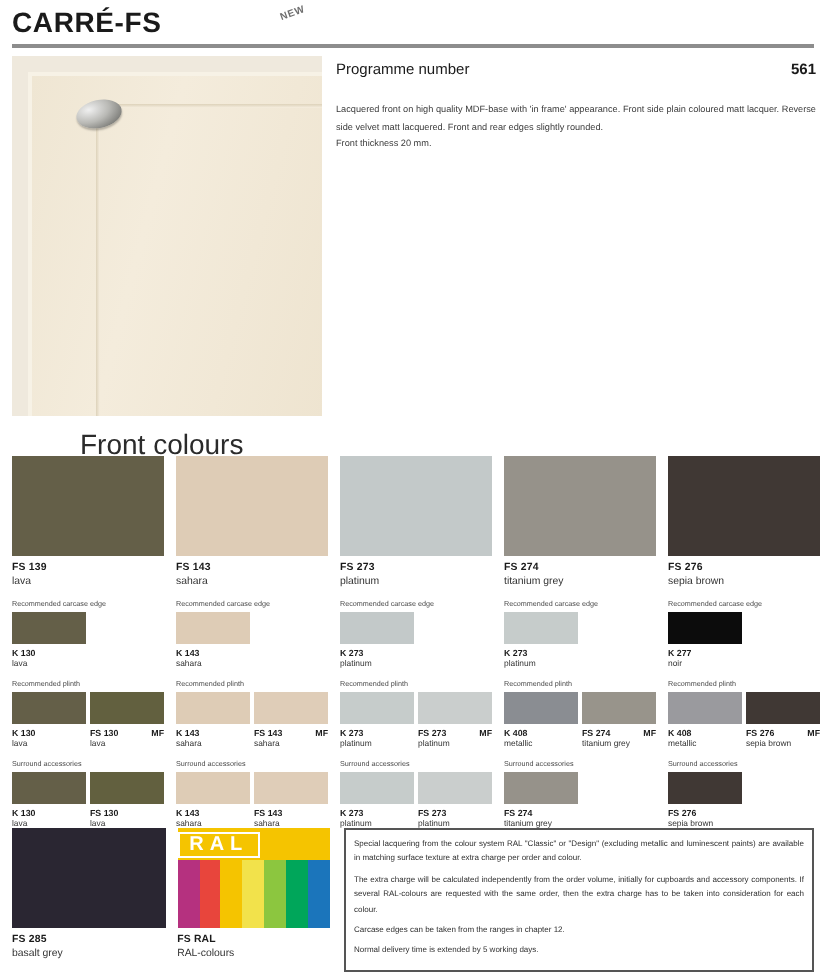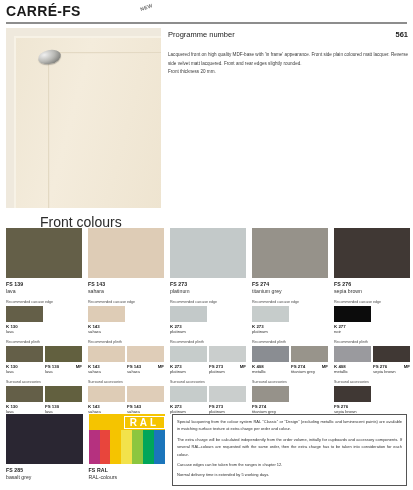--- a/index.html
+++ b/index.html
@@ -101,21 +101,21 @@
 
   
   .bottom { position: absolute; left: 6px; top: 414px; width: 401px; display: flex; gap: 6px; }
   .bot-col { width: 76.6px; }
   .bot-swatch { width: 100%; height: 50px; }
 
   
   .ral-wrap { width: 76.6px; }
   .ral-logo {
     width: 100%; height: 16px; background: #f5c400;
-    display: flex; align-items: center; justify-content: flex-end;
+    display: flex; align-items: center; justify-content: flex-start;
   }
   .ral-logo span {
     font-size: 10px; font-weight: bold; letter-spacing: 3px; color: #ffffff;
     border: 1px solid #ffffff; padding: 0 5px; line-height: 11px;
   }
   .ral-stripes { width: 100%; height: 34px; display: flex; }
   .ral-stripes i { flex: 1 1 0; height: 100%; display:block; }
 
   
   .note {

